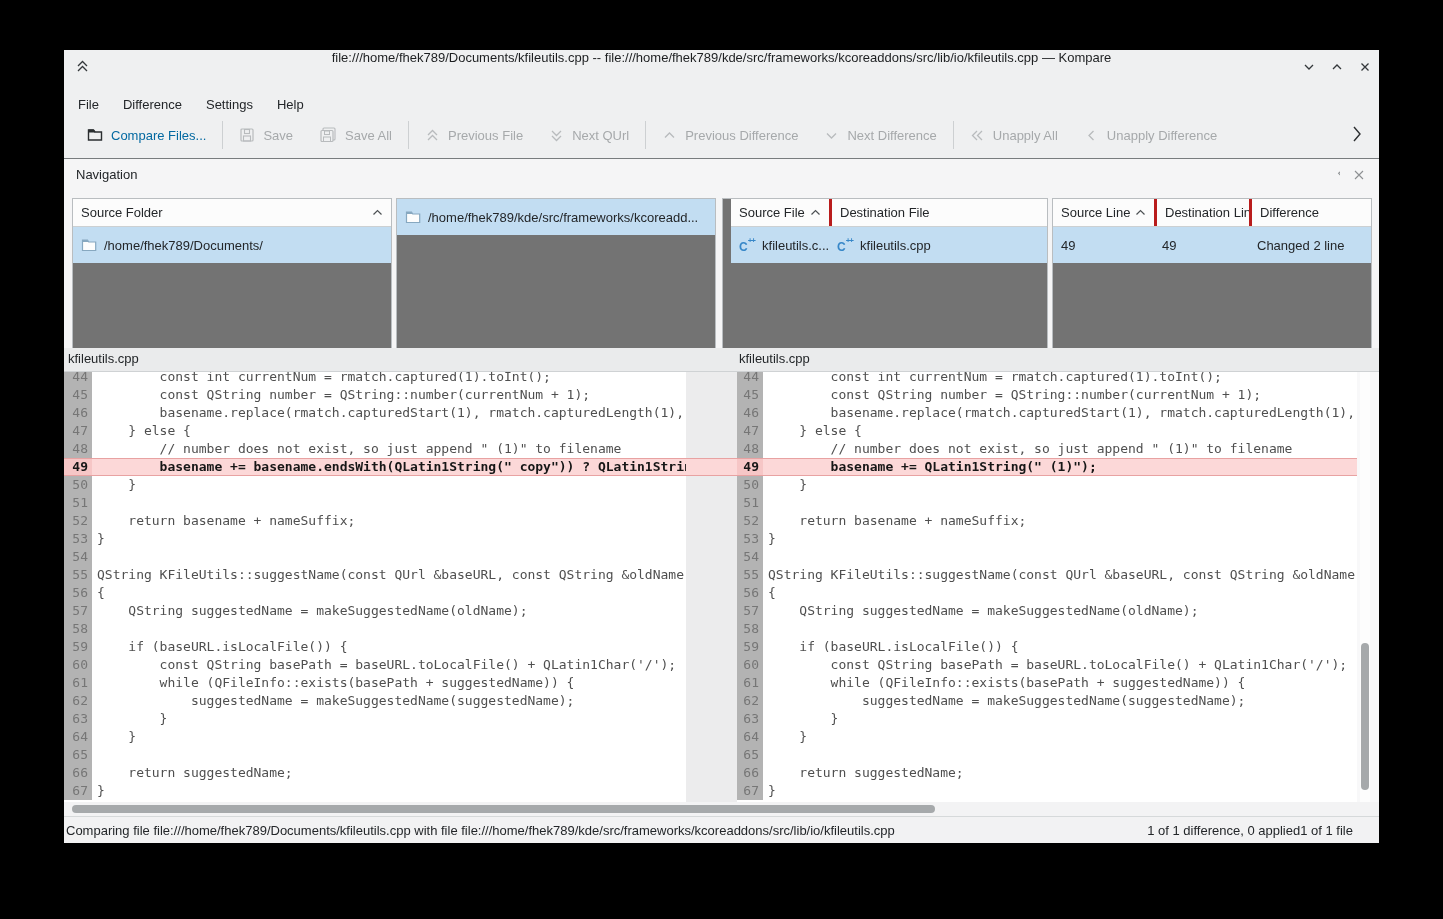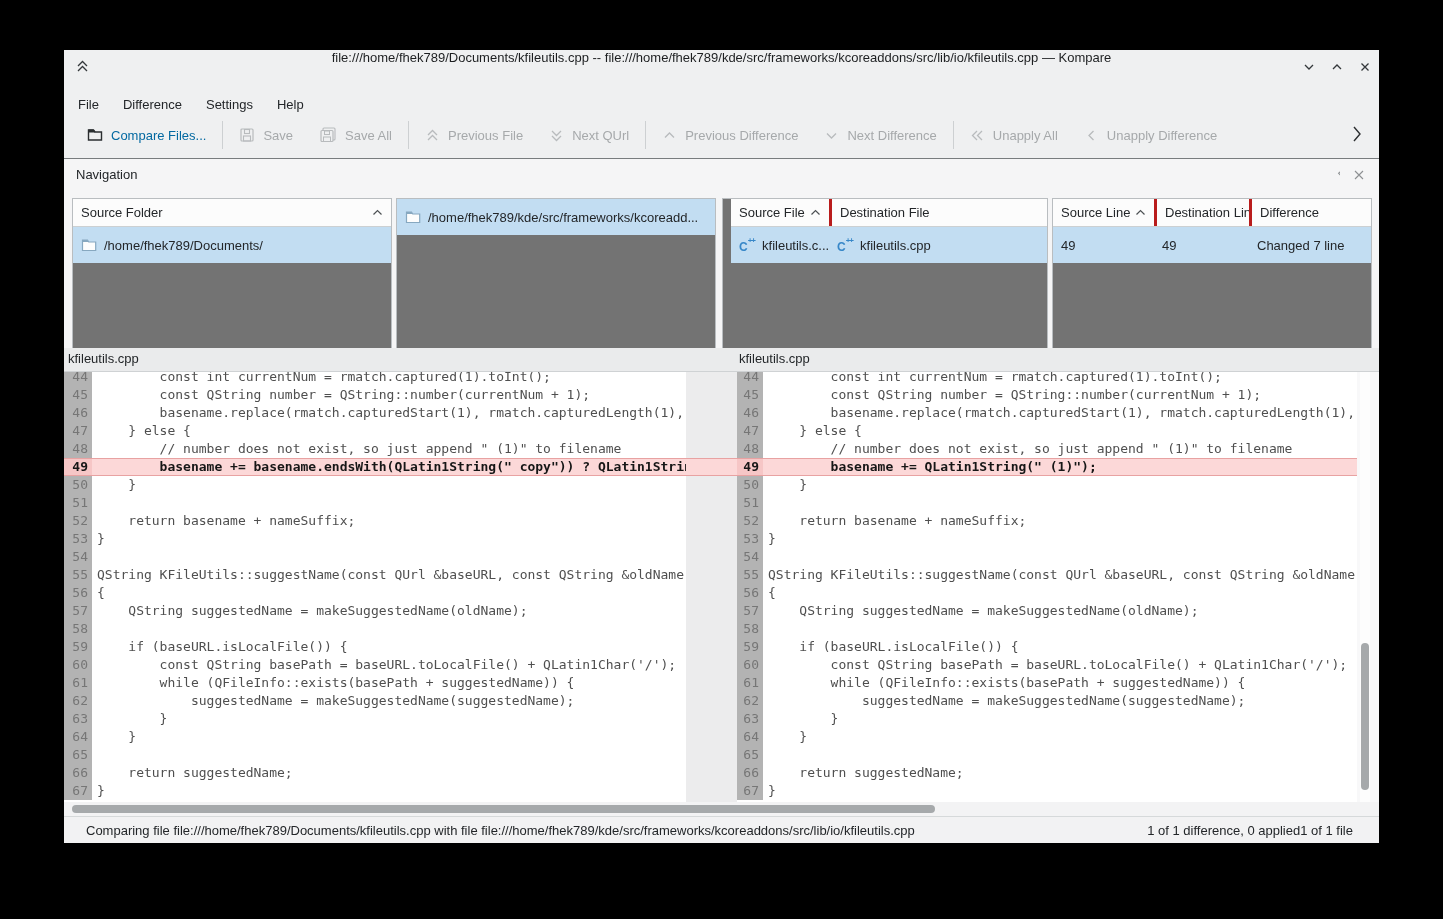--- a/index.html
+++ b/index.html
@@ -62,21 +62,21 @@
   .crow.chg .ln{background:#f6c6c6;color:#161616;font-weight:bold;box-shadow:inset 0 1px #e8a2a2, inset 0 -1px #e8a2a2;}
   .crow.chg .ct{color:#161616;font-weight:bold;}
   .connector{position:absolute;left:622px;top:0;width:51px;height:430px;background:#ececed;}
   .conn-band{position:absolute;left:0;top:86px;width:100%;height:18px;background:#fcd8d8;border-top:1px solid #e8a2a2;border-bottom:1px solid #e8a2a2;box-sizing:border-box;}
   .vscroll{position:absolute;left:1296px;top:0;width:10px;height:430px;background:#fdfdfd;}
   .vthumb{position:absolute;left:1px;top:271px;width:8px;height:147px;background:#a6a9ab;border-radius:4px;}
 
   
   .hscroll{position:absolute;left:0;top:752px;width:100%;height:14px;background:#f3f3f4;}
   .hthumb{position:absolute;left:8px;top:3px;width:863px;height:8px;background:#a6a9ab;border-radius:4px;}
-  .statusbar{position:absolute;left:0;top:766px;width:100%;height:27px;background:#f2f2f3;border-top:1px solid #d6d9da;display:flex;align-items:center;box-sizing:border-box;padding:0 26px 0 22px;}
+  .statusbar{position:absolute;left:0;top:766px;width:100%;height:27px;background:#f2f2f3;border-top:1px solid #d6d9da;display:flex;align-items:center;box-sizing:border-box;padding:0 26px 0 2px;}
   .sb-left{flex:1 1 auto;white-space:nowrap;overflow:hidden;}
   .sb-right{display:flex;white-space:nowrap;}
 </style>
 </head>
 <body>
 
 <div class="stage">
   <div class="window">
 
     <div class="titlebar">
@@ -278,21 +278,21 @@
             </div>
           </div>
           <div class="nt-row">
             <div class="nt-cell" style="width:101px;">
                 <span>49</span>
               </div>
             <div class="nt-cell" style="width:95px;">
                 <span>49</span>
               </div>
             <div class="nt-cell" style="flex:1;">
-                <span>Changed 7 line</span>
+                <span>Changed 2 line</span>
               </div>
           </div>
         </div>
       </div>
     </div>
 
     <div class="diffarea">
       <div class="pane-headers">
         <span class="ph-label" style="left:4px;">kfileutils.cpp</span>
         <span class="ph-label" style="left:675px;">kfileutils.cpp</span>

